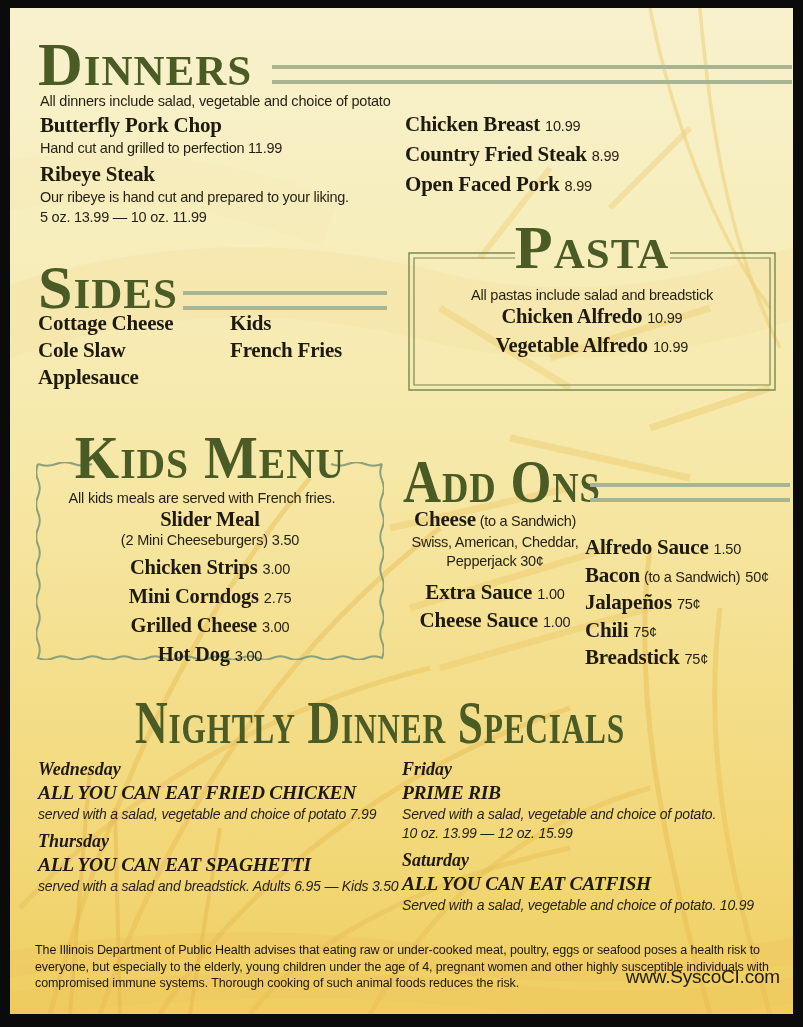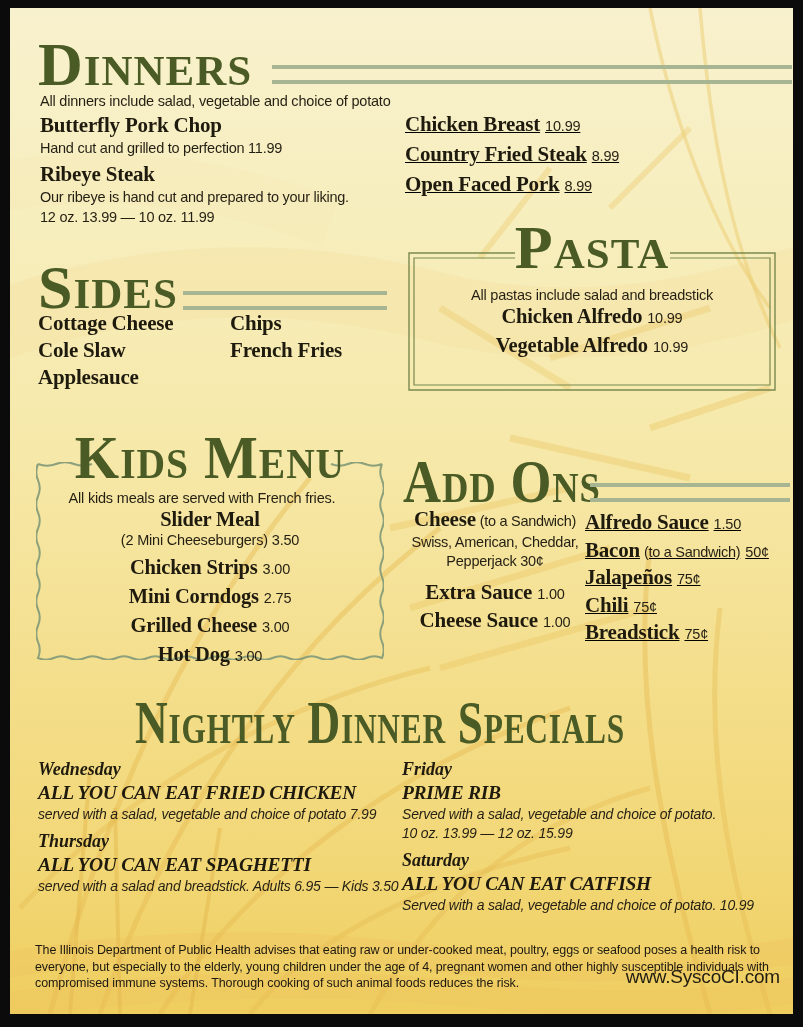--- a/index.html
+++ b/index.html
@@ -16,21 +16,21 @@
   .h.centered{transform-origin:center center;text-align:center;}
   .rule{height:11px;border-top:4px solid #a8b593;border-bottom:4px solid #a8b593;}
   .sub{font-size:14.5px;letter-spacing:-0.2px;color:#241f13;line-height:19px;}
   .name{font-family:"Liberation Serif",serif;font-weight:700;font-size:21px;color:#1f1a0e;
         letter-spacing:-0.2px;}
   .price{font-family:"Liberation Sans",sans-serif;font-weight:400;font-size:14.5px;color:#241f13;
          margin-left:5px;letter-spacing:-0.2px;}
   .qual{font-family:"Liberation Sans",sans-serif;font-weight:400;font-size:14.5px;color:#241f13;
         margin-left:4px;letter-spacing:-0.3px;}
   .desc{font-size:14.5px;letter-spacing:-0.25px;color:#241f13;line-height:20px;}
-  .dn-row{line-height:28px;white-space:nowrap;text-decoration:underline;}
+  .dn-row{line-height:28px;white-space:nowrap;}
   .side-item{line-height:27px;}
   .center{text-align:center;}
   .kid-line{line-height:27px;white-space:nowrap;}
   .kid-line .name{font-size:20.5px;}
   .ao-row{line-height:25.5px;white-space:nowrap;}
   .day{font-family:"Liberation Serif",serif;font-weight:700;font-size:18px;color:#1f1a0e;line-height:24px;}
   .sp-name{font-family:"Liberation Serif",serif;font-weight:700;font-size:19.5px;color:#1f1a0e;
            letter-spacing:-0.3px;line-height:24px;white-space:nowrap;}
   .sp-desc{font-size:14px;letter-spacing:-0.2px;color:#241f13;line-height:19px;white-space:nowrap;}
   .sp-entry{margin-bottom:5px;font-style:italic;}
@@ -79,39 +79,39 @@
     <div class="abs sub" style="left:40px;top:92px;text-align:center;">All dinners include salad, vegetable and choice of potato</div>
 
     <div class="abs" style="left:40px;top:112px;width:358px;">
       <div>
         <div class="name" style="line-height:26px;">Butterfly Pork Chop</div>
         <div class="desc">Hand cut and grilled to perfection 11.99</div>
       </div>
       <div style="margin-top:3px;">
         <div class="name" style="line-height:26px;">Ribeye Steak</div>
         <div class="desc">Our ribeye is hand cut and prepared to your liking.</div>
-        <div class="desc">12 oz. 13.99 — 10 oz. 11.99</div>
+        <div class="desc">5 oz. 13.99 — 10 oz. 11.99</div>
       </div>
     </div>
 
     <div class="abs" style="left:405px;top:110px;">
       <div class="dn-row"><span class="name">Chicken Breast</span><span class="price">10.99</span></div>
       <div class="dn-row"><span class="name">Country Fried Steak</span><span class="price">8.99</span></div>
       <div class="dn-row"><span class="name">Open Faced Pork</span><span class="price">8.99</span></div>
     </div>
 
     <div class="abs h" style="left:38px;top:256px;">Sides</div>
     <div class="abs rule" style="left:183px;top:291px;width:204px;"></div>
     <div class="abs" style="left:38px;top:310px;">
       <div class="side-item name">Cottage Cheese</div>
       <div class="side-item name">Cole Slaw</div>
       <div class="side-item name">Applesauce</div>
     </div>
     <div class="abs" style="left:230px;top:310px;">
-      <div class="side-item name">Chips</div>
+      <div class="side-item name">Kids</div>
       <div class="side-item name">French Fries</div>
     </div>
 
     <svg class="abs" style="left:408px;top:252px;" width="368" height="139" viewBox="0 0 368 139">
       <path id="pasta-outer" fill="none" stroke="#79894f" stroke-width="1.4" d="M 262 1 H 367 V 138 H 1 V 1 H 107"></path>
       <path id="pasta-inner" fill="none" stroke="#79894f" stroke-width="1.2" d="M 262 6 H 362 V 133 H 6 V 6 H 107"></path>
     </svg>
     <div class="abs h centered" style="left:408px;top:216px;width:368px;">Pasta</div>
     <div class="abs sub center" style="left:408px;top:286px;width:368px;">All pastas include salad and breadstick</div>
     <div class="abs center" style="left:408px;top:303px;width:368px;">
@@ -140,21 +140,21 @@
 
     <div class="abs" style="left:405px;top:507px;width:180px;text-align:center;">
       <div>
         <div style="line-height:24px;white-space:nowrap;"><span class="name">Cheese</span><span class="qual">(to a Sandwich)</span></div>
         <div class="desc" style="line-height:19px;">Swiss, American, Cheddar, Pepperjack 30¢</div>
       </div>
       <div class="ao-row" style="margin-top:9px;"><span class="name">Extra Sauce</span><span class="price">1.00</span></div>
       <div class="ao-row"><span class="name">Cheese Sauce</span><span class="price">1.00</span></div>
     </div>
 
-    <div class="abs" style="left:585px;top:510px;text-decoration:underline;">
+    <div class="abs" style="left:585px;top:535px;">
       <div class="ao-row"><span class="name">Alfredo Sauce</span><span class="price">1.50</span></div>
       <div class="ao-row"><span class="name">Bacon</span><span class="qual">(to a Sandwich)</span><span class="price">50¢</span></div>
       <div class="ao-row"><span class="name">Jalapeños</span><span class="price">75¢</span></div>
       <div class="ao-row"><span class="name">Chili</span><span class="price">75¢</span></div>
       <div class="ao-row"><span class="name">Breadstick</span><span class="price">75¢</span></div>
     </div>
 
     <div class="abs h centered" style="left:0px;top:691px;width:760px;transform:scaleX(0.73);transform-origin:380px center;">Nightly Dinner Specials</div>
 
     <div class="abs" style="left:38px;top:757px;width:358px;">

